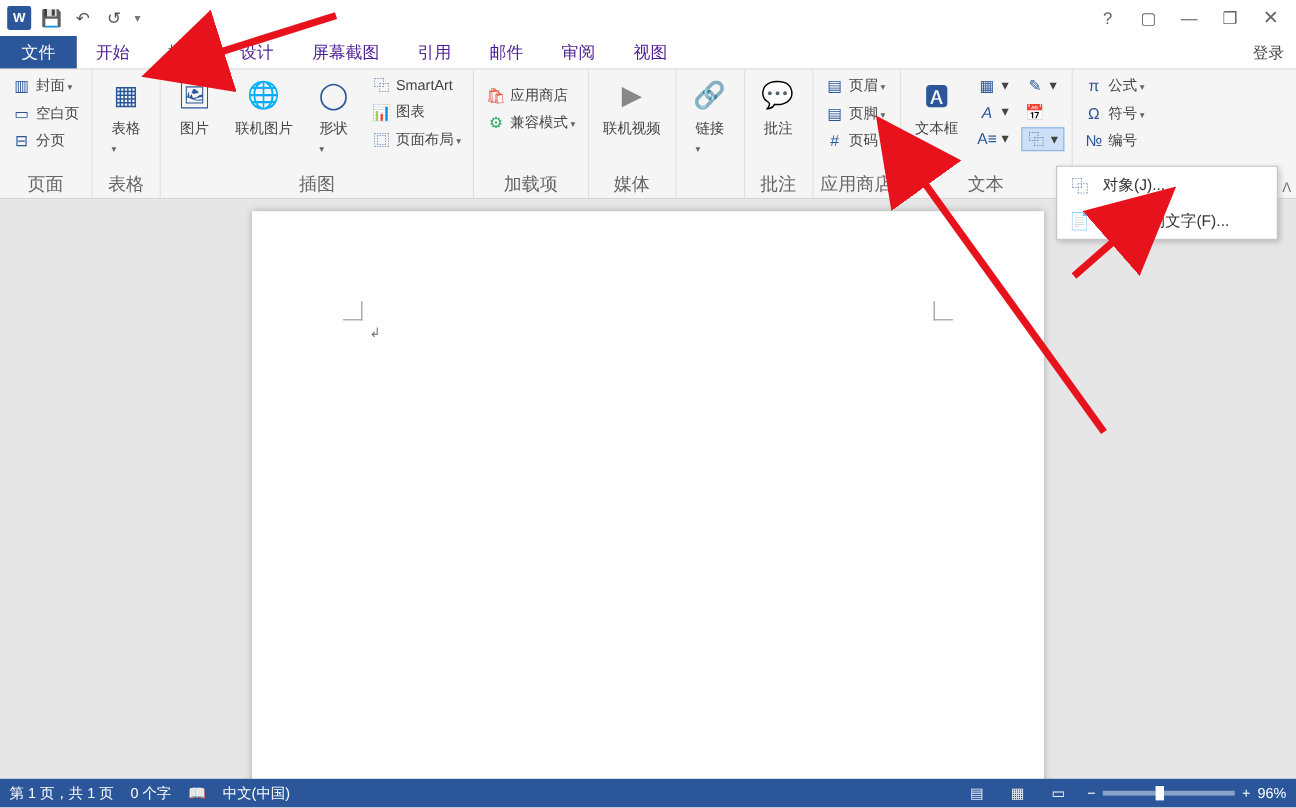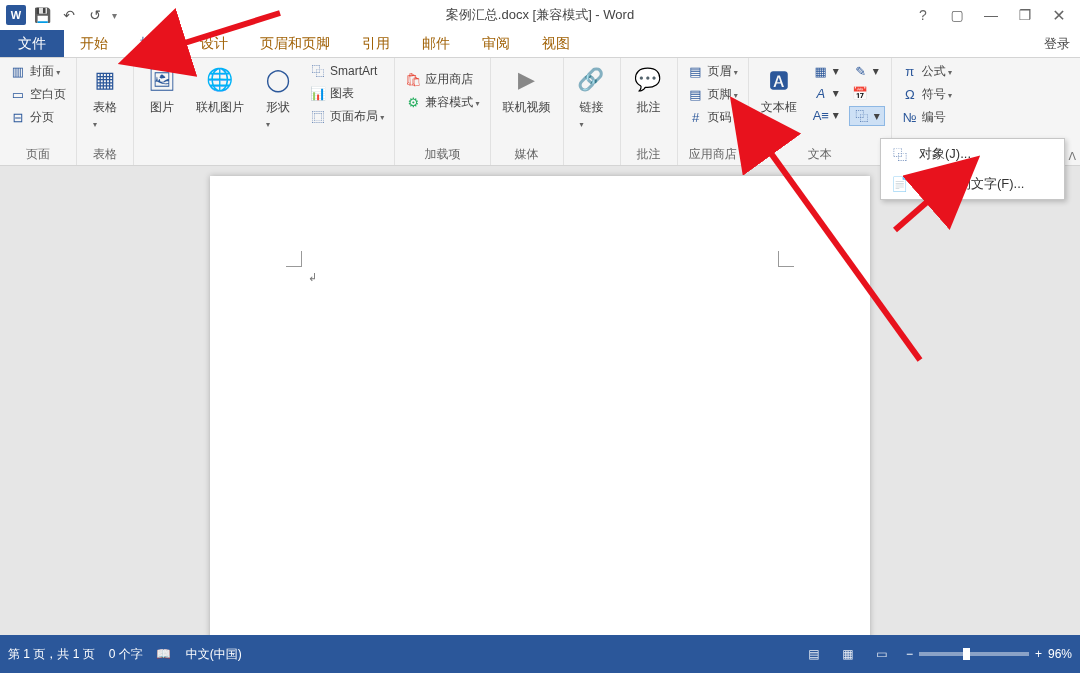--- a/index.html
+++ b/index.html
@@ -11,30 +11,30 @@
 .qat .app-icon { width:20px; height:20px; background:#2b579a; color:#fff; font-size:11px; font-weight:bold; display:flex; align-items:center; justify-content:center; border-radius:2px; }
 .qat .qicon { width:18px; height:18px; display:flex; align-items:center; justify-content:center; color:#555; font-size:14px; }
 .qat .chev { font-size:10px; color:#777; }
 .title-center { position:absolute; left:0; right:0; text-align:center; font-size:13px; color:#444; pointer-events:none; }
 .win-controls { margin-left:auto; display:flex; align-items:center; gap:12px; padding-right:10px; color:#666; font-size:14px; }
 .win-controls span { width:22px; text-align:center; cursor:default; }
 .win-controls .x { font-size:16px; }
 
 
 .tabs-row { height:28px; display:flex; align-items:stretch; border-bottom:1px solid #d4d4d4; background:#fff; position:relative; }
-.tab { padding:0 16px; font-size:14px; color:#a16207; display:flex; align-items:center; cursor:default; }
+.tab { padding:0 16px; font-size:14px; color:#4c1d95; display:flex; align-items:center; cursor:default; }
 .tab.file { background:#2b579a; color:#fff; padding:0 18px; }
 .tab.active { color:#2b579a; font-weight:400; }
 .login { margin-left:auto; padding:0 10px; font-size:13px; color:#444; display:flex; align-items:center; }
 
 
 .ribbon { height:108px; background:#f5f5f5; border-bottom:1px solid #d4d4d4; display:flex; position:relative; }
 .group { border-right:1px solid #e1e1e1; display:flex; flex-direction:column; padding:4px 6px 2px 6px; }
 .group-body { flex:1; display:flex; align-items:flex-start; gap:6px; }
-.group-label { font-size:12px; color:#666; text-align:center; height:18px; line-height:18px; }
+.group-label { font-size:15px; color:#666; text-align:center; height:18px; line-height:18px; }
 
 .stack { display:flex; flex-direction:column; gap:4px; font-size:12px; color:#444; }
 .stack-item { display:flex; align-items:center; gap:4px; padding:1px 4px; white-space:nowrap; }
 .stack-item .ic { width:16px; height:16px; display:flex; align-items:center; justify-content:center; color:#2b579a; font-size:13px; }
 
 .bigbtn { display:flex; flex-direction:column; align-items:center; gap:3px; padding:2px 6px; font-size:12px; color:#444; min-width:42px; }
 .bigbtn .big-ic { width:32px; height:32px; display:flex; align-items:center; justify-content:center; font-size:22px; color:#2b579a; }
 .bigbtn .chev { font-size:8px; color:#666; }
 
 .ddarrow::after { content:" ▾"; font-size:8px; color:#666; }
@@ -50,54 +50,53 @@
 
 .dropdown { position:absolute; top:138px; left:880px; width:185px; background:#fff; border:1px solid #c6c6c6; box-shadow:2px 2px 5px rgba(0,0,0,.2); z-index:50; }
 .dd-item { display:flex; align-items:center; gap:10px; padding:6px 10px; font-size:13px; color:#333; }
 .dd-item .ic { width:18px; height:18px; display:flex; align-items:center; justify-content:center; color:#2b579a; font-size:14px; }
 
 
 .arrow { position:absolute; z-index:60; }
 .arrow svg { overflow:visible; }
 
 
-.statusbar { position:absolute; bottom:0; left:0; right:0; height:38px; background:#2b579a; color:#fff; display:flex; align-items:center; font-size:12px; padding:0 8px; gap:14px; }
+.statusbar { position:absolute; bottom:0; left:0; right:0; height:24px; background:#2b579a; color:#fff; display:flex; align-items:center; font-size:12px; padding:0 8px; gap:14px; }
 .statusbar .spacer { flex:1; }
 .statusbar .vicon { width:20px; text-align:center; opacity:.9; }
 .zoom { display:flex; align-items:center; gap:6px; }
 .zoom .track { width:110px; height:4px; background:rgba(255,255,255,.45); position:relative; }
 .zoom .thumb { position:absolute; top:-4px; left:44px; width:7px; height:12px; background:#fff; }
 </style>
 </head>
 <body>
 
 <div class="titlebar">
   <div class="qat">
     <div class="app-icon">W</div>
     <div class="qicon">💾</div>
     <div class="qicon">↶</div>
     <div class="qicon">↺</div>
     <div class="chev">▾</div>
   </div>
-  <div class="title-center">案例汇总.docx [兼容模式] - Word</div>
   <div class="win-controls">
     <span>?</span>
     <span>▢</span>
     <span>—</span>
     <span>❐</span>
     <span class="x">✕</span>
   </div>
 </div>
 
 <div class="tabs-row">
   <div class="tab file">文件</div>
   <div class="tab">开始</div>
   <div class="tab active">插入</div>
   <div class="tab">设计</div>
-  <div class="tab">页眉和页脚</div>
+  <div class="tab">屏幕截图</div>
   <div class="tab">引用</div>
   <div class="tab">邮件</div>
   <div class="tab">审阅</div>
   <div class="tab">视图</div>
   <div class="login">登录</div>
 </div>
 
 <div class="ribbon">
 
   <div class="group">
@@ -152,20 +151,21 @@
         <div class="stack-item">
             <span class="ic">📊</span>
             <span>图表</span>
           </div>
         <div class="stack-item">
             <span class="ic">⿴</span>
             <span class="ddarrow">页面布局</span>
           </div>
       </div>
     </div>
+    <div class="group-label">插图</div>
   </div>
 
   <div class="group">
     <div class="group-body">
       <div class="stack" style="padding-top:8px">
         <div class="stack-item">
             <span class="ic" style="color:#e74c3c">🛍</span>
             <span>应用商店</span>
           </div>
         <div class="stack-item">

